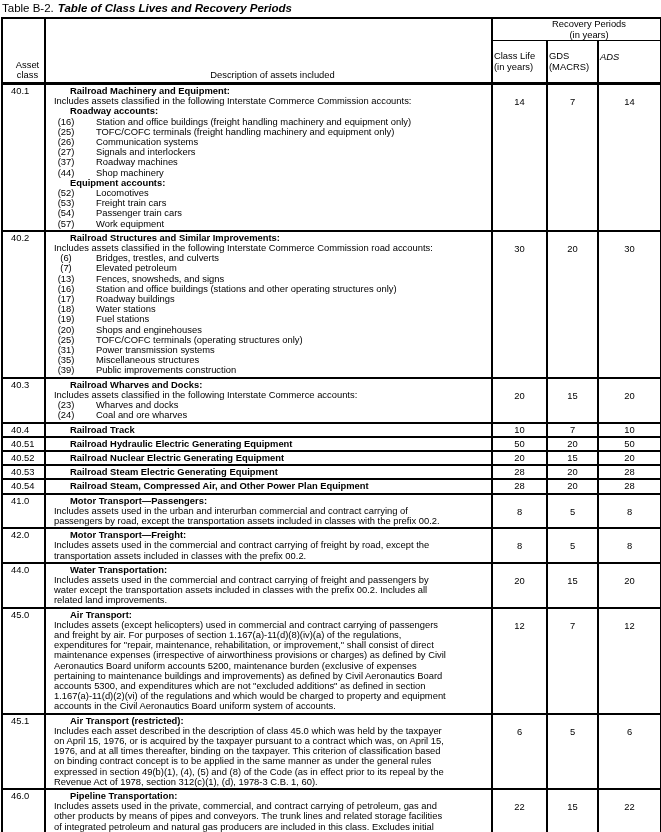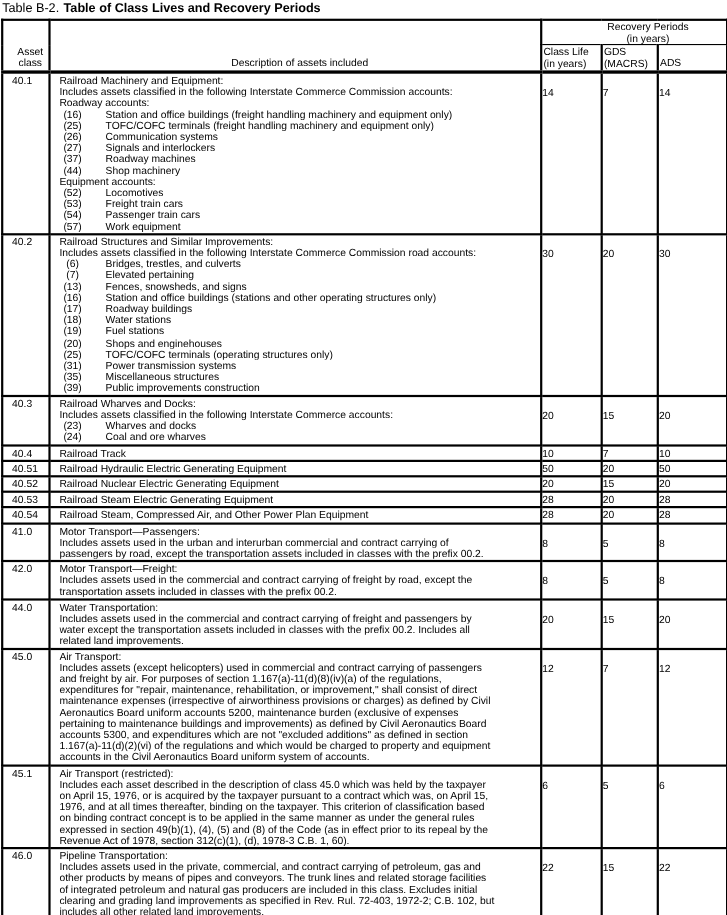--- a/index.html
+++ b/index.html
@@ -3,45 +3,45 @@
 <meta charset="utf-8">
 <style>
   html,body{margin:0;padding:0;}
   body{
     width:661px;height:832px;overflow:hidden;background:#fff;color:#000;
     font-family:"Liberation Sans","DejaVu Sans",sans-serif;
   }
   .doc-title{
     font-size:11.5px;line-height:14px;padding:1px 0 2px 2px;white-space:nowrap;
   }
-  .doc-title .main{font-weight:bold;padding-left:4px;}
+  .doc-title .main{font-weight:bold;padding-left:4px;font-style:italic;}
   table.b2{
     border-collapse:collapse;table-layout:fixed;width:659px;margin-left:1px;
   }
   th,td{border:2px solid #000;padding:0;}
   th{font-weight:normal;font-size:9.4px;line-height:10.2px;padding-left:25px;}
   th.asset-h,th.desc-h{
     vertical-align:bottom;text-align:center;padding:0 0 2px 8px;border-bottom-width:3px;
   }
   th.recovery-h{
     height:21px;vertical-align:middle;text-align:center;border-bottom-width:1px;
   }
   th.sub-h{
     height:21px;vertical-align:middle;text-align:left;
     border-top-width:1px;border-bottom-width:3px;padding:0 1px;
   }
-  th.ads-h{vertical-align:bottom;padding-bottom:2px;}
+  th.ads-h{vertical-align:bottom;padding-bottom:20px;font-style:italic;}
   td{font-size:9.4px;line-height:10.2px;vertical-align:top;}
   td.asset{padding:1px 0 1px 8px;white-space:nowrap;}
   td.desc{padding:1px 2px 1px 8px;overflow:hidden;}
   .ln{white-space:nowrap;overflow:hidden;}
-  .ln.bold{font-weight:normal;}
+  .ln.bold{font-weight:bold;margin-left:16px;}
   .inum{display:inline-block;min-width:24px;text-align:center;}
   .itxt{padding-left:18px;margin-top:14px;}
-  td.val{padding-top:1px;}
+  td.val{text-align:center;padding-top:1px;}
   td.val.pad{padding-top:12px;}
 </style>
 </head>
 <body>
 
 <div class="doc-title">
   <span>Table B-2.</span><span class="main">Table of Class Lives and Recovery Periods</span>
 </div>
 
 <table class="b2">
@@ -89,21 +89,21 @@
         <td class="val pad">14</td>
         <td class="val pad">7</td>
         <td class="val pad">14</td>
       </tr>
       <tr>
         <td class="asset">40.2</td>
         <td class="desc">
           <div class="ln bold">Railroad Structures and Similar Improvements:</div>
           <div class="ln">Includes assets classified in the following Interstate Commerce Commission road accounts:</div>
           <div class="ln"><span class="inum">(6)</span><span class="itxt">Bridges, trestles, and culverts</span></div>
-          <div class="ln"><span class="inum">(7)</span><span class="itxt">Elevated pertaining</span></div>
+          <div class="ln"><span class="inum">(7)</span><span class="itxt">Elevated petroleum</span></div>
           <div class="ln"><span class="inum">(13)</span><span class="itxt">Fences, snowsheds, and signs</span></div>
           <div class="ln"><span class="inum">(16)</span><span class="itxt">Station and office buildings (stations and other operating structures only)</span></div>
           <div class="ln"><span class="inum">(17)</span><span class="itxt">Roadway buildings</span></div>
           <div class="ln"><span class="inum">(18)</span><span class="itxt">Water stations</span></div>
           <div class="ln"><span class="inum">(19)</span><span class="itxt">Fuel stations</span></div>
           <div class="ln"><span class="inum">(20)</span><span class="itxt">Shops and enginehouses</span></div>
           <div class="ln"><span class="inum">(25)</span><span class="itxt">TOFC/COFC terminals (operating structures only)</span></div>
           <div class="ln"><span class="inum">(31)</span><span class="itxt">Power transmission systems</span></div>
           <div class="ln"><span class="inum">(35)</span><span class="itxt">Miscellaneous structures</span></div>
           <div class="ln"><span class="inum">(39)</span><span class="itxt">Public improvements construction</span></div>

